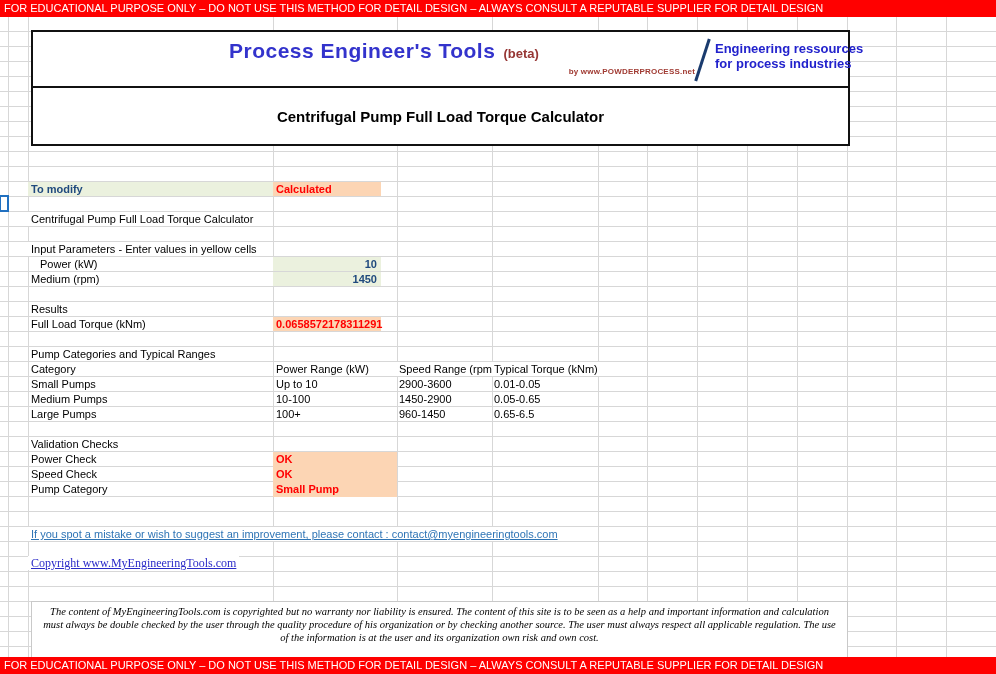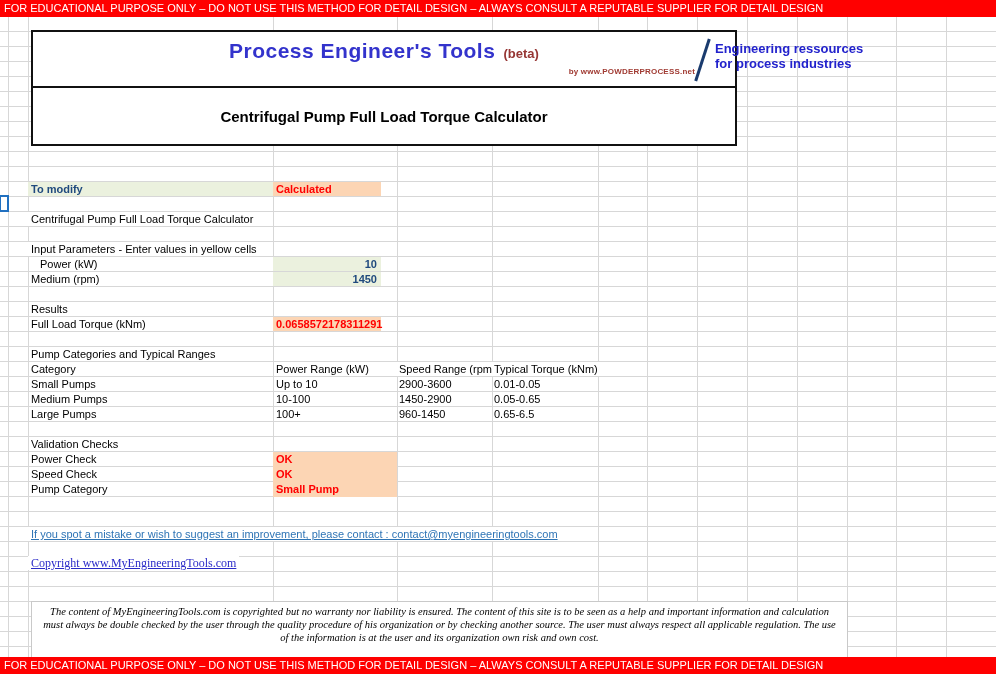--- a/index.html
+++ b/index.html
@@ -17,21 +17,21 @@
   .banner.top{top:0;}
   .banner.bottom{top:657px;}
   
   .sheet{
     position:absolute;left:0;top:17px;width:996px;height:640px;
     background:repeating-linear-gradient(to bottom,transparent 0 14px,#d7d7d7 14px 15px);
   }
   .vl{position:absolute;top:0;bottom:0;width:1px;background:#d7d7d7;z-index:1;}
   
   .hdrbox{
-    position:absolute;left:31px;width:706px;background:#ffffff;
+    position:absolute;left:31px;width:819px;background:#ffffff;
     border:2px solid #111111;box-sizing:border-box;z-index:3;
   }
   .hdr1{top:13px;height:58px;}
   .hdr2{top:69px;height:60px;display:flex;align-items:center;justify-content:center;}
   .brand-line{position:absolute;left:196px;top:7px;white-space:nowrap;}
   .brand-title{font-size:21px;font-weight:bold;color:#3333CC;letter-spacing:.5px;}
   .brand-beta{font-size:13px;font-weight:bold;color:#963634;}
   .brand-byline{
     position:absolute;left:400px;top:35px;width:262px;text-align:right;
     font-size:8px;font-weight:bold;color:#A03A32;letter-spacing:.2px;

